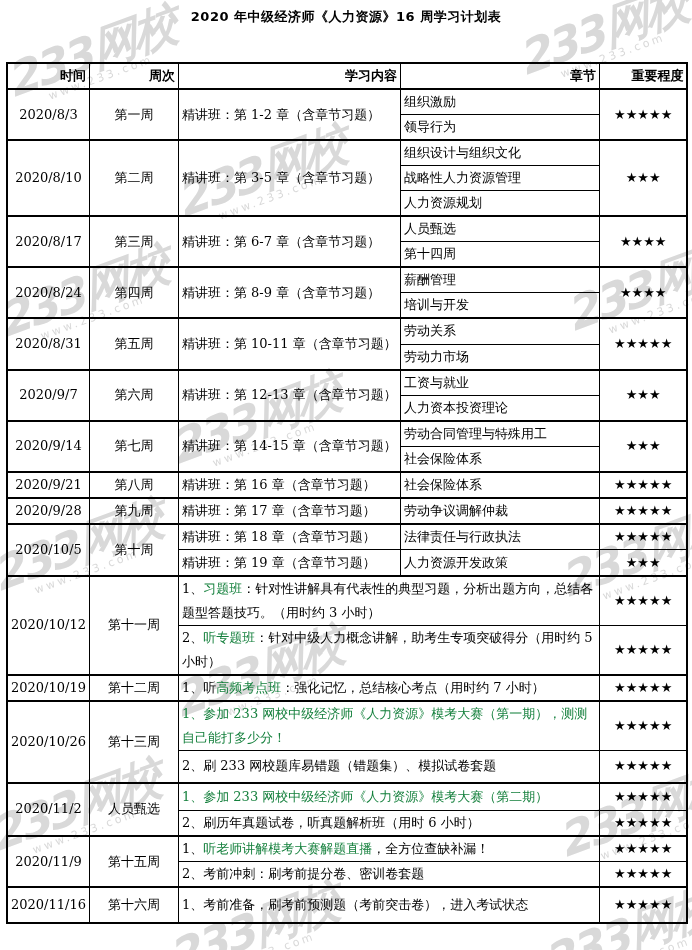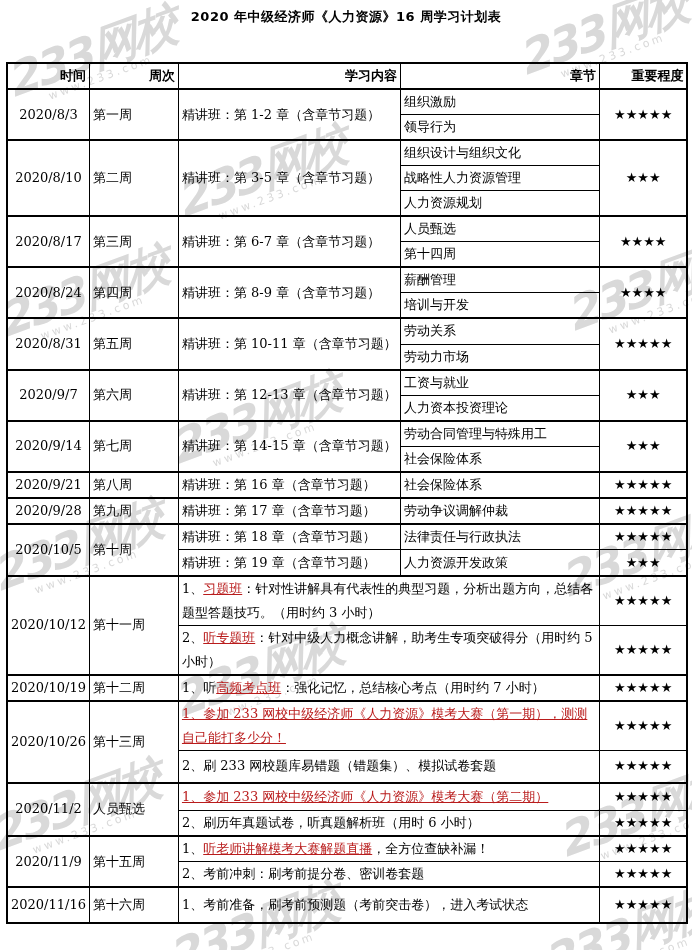--- a/index.html
+++ b/index.html
@@ -13,24 +13,24 @@
           transform:skewX(-8deg);white-space:nowrap;line-height:1;}
   .wm-small{font-size:11px;letter-spacing:3px;margin:-2px 0 0 30px;white-space:nowrap;}
   
   table.plan{position:absolute;left:6px;top:62px;z-index:1;border-collapse:collapse;
              table-layout:fixed;border:2px solid #000;background:transparent;}
   table.plan td{border:1px solid #000;padding:0 3px;font-size:13px;line-height:1.85;
                 color:#000;overflow:hidden;font-family:"DejaVu Serif",serif;vertical-align:middle;}
   table.plan tr.wk > td{border-top:2px solid #000;}
   td.hd{font-weight:700;text-align:right;font-size:13px;font-family:"DejaVu Sans",sans-serif;}
   td.date{text-align:center;font-size:12px;}
-  td.week{text-align:left;}
+  td.week{text-align:center;}
   td.content{text-align:left;}
   td.stars{text-align:center;font-size:15px;padding:0;font-family:"DejaVu Sans",sans-serif;}
-  .red{color:#b91c1c;text-decoration:underline;}
+  .red{color:#15803d;}
 </style>
 </head>
 <body>
 
 <div class="page">
 
   <div class="wm" style="left:8px;top:28px">
       <div class="wm-big">233网校</div>
       <div class="wm-small">www.233.com</div>
     </div>

